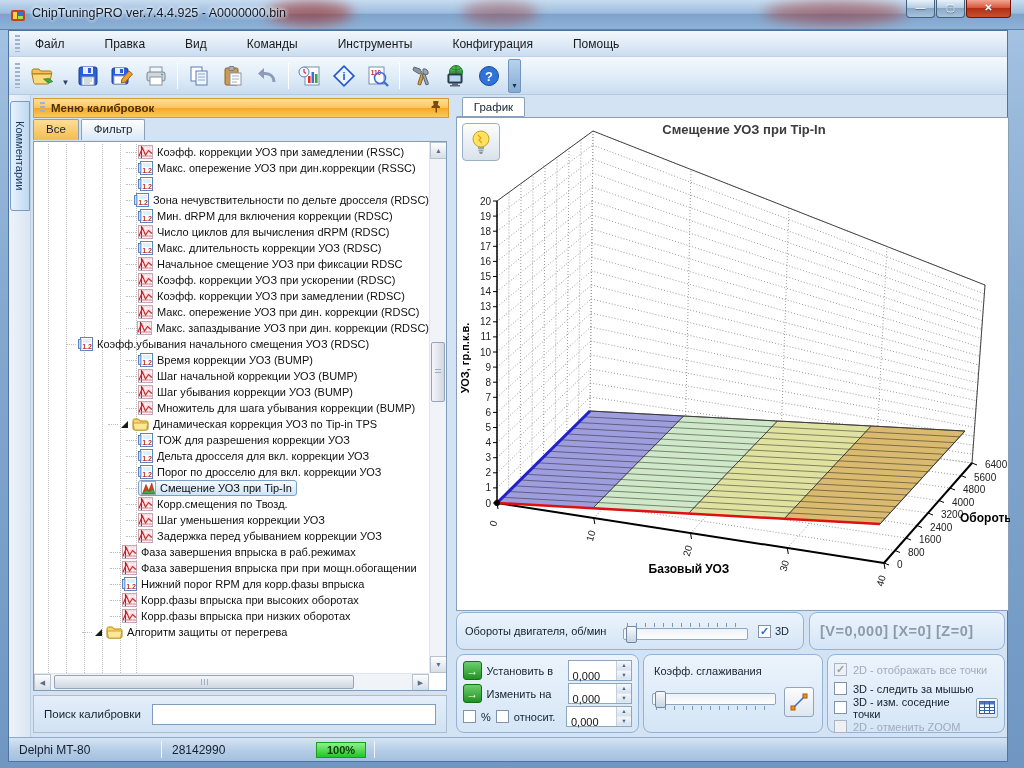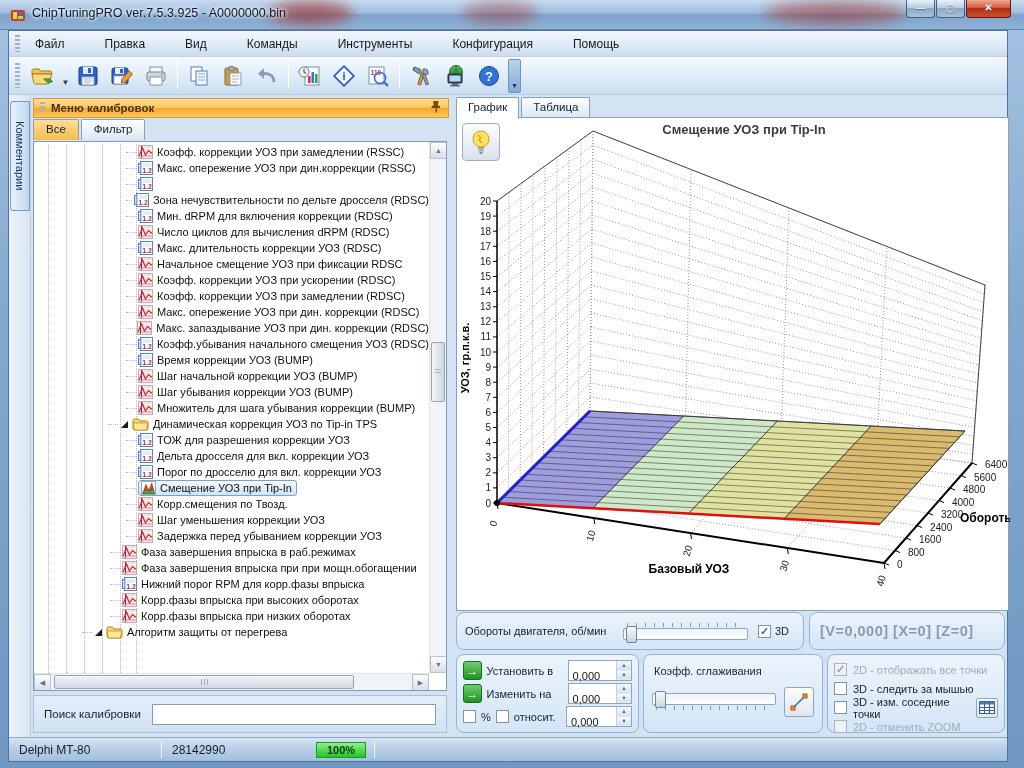--- a/index.html
+++ b/index.html
@@ -60,21 +60,21 @@
   .scr-btn{position:absolute;width:17px;height:17px;background:linear-gradient(180deg,#fdfdfd,#d8dee6);border:1px solid #b8c2cf;color:#5a7090;font-size:7px;display:flex;align-items:center;justify-content:center;}
   .thumb-v{position:absolute;left:1px;width:14px;border:1px solid #98a4b4;border-radius:2px;background:linear-gradient(90deg,#f4f6f9,#cfd7e2);}
   .thumb-h{position:absolute;top:1px;height:14px;border:1px solid #98a4b4;border-radius:2px;background:linear-gradient(180deg,#f4f6f9,#cfd7e2);}
   .thumb-grip-v{position:absolute;left:3px;right:3px;top:50%;height:6px;margin-top:-3px;background:repeating-linear-gradient(180deg,#9fb0c4 0 1px,transparent 1px 3px);}
   .thumb-grip-h{position:absolute;top:3px;bottom:3px;left:50%;width:7px;margin-left:-3px;background:repeating-linear-gradient(90deg,#9fb0c4 0 1px,transparent 1px 3px);}
   .search-row{position:absolute;left:2px;right:4px;bottom:2px;height:38px;border:1px solid #a9bfd6;background:linear-gradient(180deg,#e4eefa,#d2e2f3);display:flex;align-items:center;padding:0 10px;}
   .search-row label{font-size:11.5px;color:#15222f;width:108px;}
   .search-row input{flex:1;height:21px;border:1px solid #7f9db9;background:#fff;font-size:11px;padding:0 4px;outline:none;}
   
   .right-panel{position:absolute;left:447px;top:64px;right:0;bottom:26px;}
-  .rp-tabs{position:absolute;top:2px;left:0;height:21px;display:flex;align-items:flex-end;}
+  .rp-tabs{position:absolute;top:2px;left:0;height:21px;display:flex;align-items:flex-end;flex-direction:column;}
   .rp-tab{height:21px;padding:3px 11px;font-size:11.5px;border:1px solid #8aa0b8;border-bottom:none;border-radius:2px 2px 0 0;margin-right:2px;color:#15222f;}
   .rp-tab.active{background:#fff;position:relative;z-index:3;}
   .rp-tab.inactive{background:linear-gradient(180deg,#fdfefe,#d9e6f3);}
   .chart-area{position:absolute;top:22px;left:0;width:553px;height:494px;background:#fff;border:1px solid #8aa0b8;}
   .bulb-btn{position:absolute;top:5px;left:5px;width:38px;height:38px;border:1px solid #9ab0c6;border-radius:4px;
     background:linear-gradient(180deg,#fdfdfd,#d9e2ec);display:flex;align-items:center;justify-content:center;}
   .controls{position:absolute;top:517px;left:0;right:0;bottom:0;}
   .cbox{position:absolute;border:1px solid #94b3d4;border-radius:8px;background:linear-gradient(180deg,#ecf4fc 0%,#d4e5f6 100%);}
   .r1l{left:0;top:0;width:348px;height:38px;display:flex;align-items:center;padding:0 8px;}
   .r1r{left:353px;top:0;right:2px;height:38px;display:flex;align-items:center;padding:0 10px;}
@@ -120,21 +120,21 @@
     <div class="red-blob" style="left:460px;width:80px;opacity:.35;"></div>
     <div class="red-blob" style="left:760px;width:150px;opacity:.45;"></div>
     <span class="app-icon">
       <svg width="16" height="16">
           <rect x="1" y="3" width="14" height="11" rx="2" fill="#c8401c"></rect>
           <rect x="3" y="5" width="4" height="7" fill="#ffd24a"></rect>
           <rect x="8" y="5" width="5" height="3" fill="#3a6fd0"></rect>
           <rect x="8" y="9" width="5" height="3" fill="#9fe06a"></rect>
         </svg>
     </span>
-    <span class="title-text">ChipTuningPRO ver.7.5.3.925 - A0000000.bin</span>
+    <span class="title-text">ChipTuningPRO ver.7.4.4.925 - A0000000.bin</span>
     <div class="winbtns">
       <div class="winbtn">—</div>
       <div class="winbtn">▢</div>
       <div class="winbtn close">✕</div>
     </div>
   </div>
 
   <div class="client">
 
     <div class="menubar">
@@ -432,21 +432,21 @@
                 <svg width="15" height="14" viewBox="0 0 15 14">
                   <rect x="0.5" y="0.5" width="14" height="13" fill="#fff" stroke="#c8a8b0"></rect>
                   <path d="M6 1v12M9 1v12M12 1v12M1 2h13M1 5h13M1 8h13" stroke="#f0b8c8" stroke-width=".6"></path>
                   <path d="M3.5 1v12" stroke="#703048" stroke-width="1.1"></path>
                   <path d="M1 11h13" stroke="#c07890" stroke-width=".9"></path>
                   <polyline points="1,11 4.5,3 7.5,10 10.5,5.5 14,8.5" fill="none" stroke="#d02020" stroke-width="1.1"></polyline>
                 </svg>
               </span>
               <span>Макс. запаздывание УОЗ при дин. коррекции (RDSC)</span>
             </div>
-            <div class="trow" style="padding-left: 92px;">
+            <div class="trow" style=" margin-left: 32px;">
               <span class="conn"></span>
               <span class="ticn">
                 <svg width="15" height="14" viewBox="0 0 15 14">
                   <rect x="2.5" y="0.5" width="12" height="13" fill="#fff" stroke="#5a85c5"></rect>
                   <rect x="0.5" y="2.5" width="2.4" height="9" fill="#cfe0f5" stroke="#5a85c5"></rect>
                   <path d="M5 3h8M5 5h8" stroke="#b8cce6" stroke-width=".7"></path>
                   <text x="9" y="11.5" font-size="7" font-weight="bold" fill="#b03030" text-anchor="middle" font-family="Liberation Sans,sans-serif">1.2</text>
                 </svg>
               </span>
               <span>Коэфф.убывания начального смещения УОЗ (RDSC)</span>

